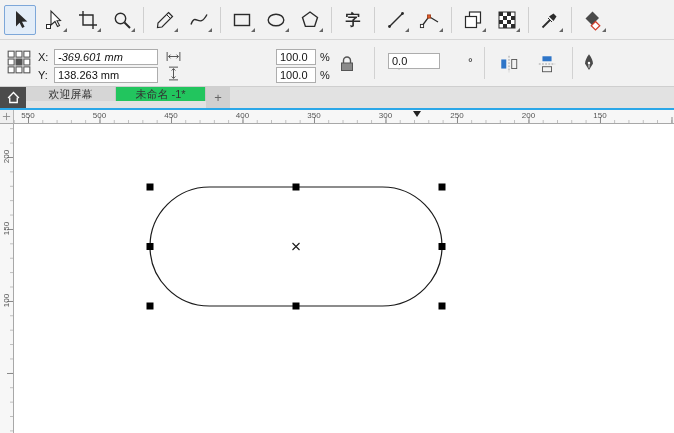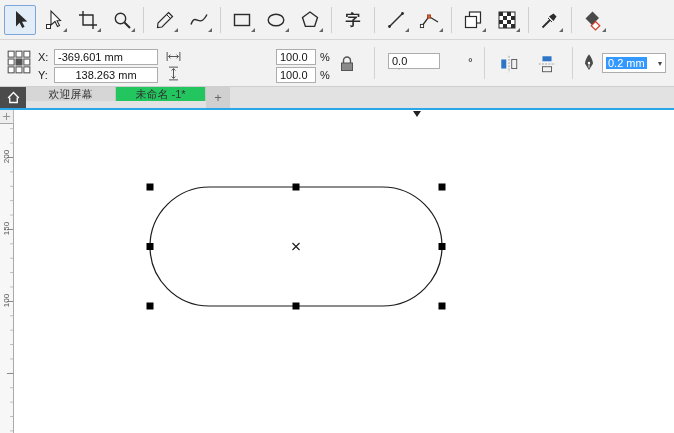--- a/index.html
+++ b/index.html
@@ -209,23 +209,23 @@
         <rect x="2" y="9.25" width="5.5" height="5.5" fill="#fff" stroke="#555"></rect>
           <rect x="9.25" y="9.25" width="5.5" height="5.5" fill="#555" stroke="#555"></rect>
           <rect x="16.5" y="9.25" width="5.5" height="5.5" fill="#fff" stroke="#555"></rect>
         <rect x="2" y="16.5" width="5.5" height="5.5" fill="#fff" stroke="#555"></rect>
           <rect x="9.25" y="16.5" width="5.5" height="5.5" fill="#fff" stroke="#555"></rect>
           <rect x="16.5" y="16.5" width="5.5" height="5.5" fill="#fff" stroke="#555"></rect>
       </svg>
     </span>
 
     <span class="pb-label" style="left:38px;top:11px;">X:</span>
-    <input class="pb-input" style="left: 54px; top: 9px; width: 104px;" value="-369.601 mm">
+    <input class="pb-input" style="left: 54px; top: 9px; width: 104px; font-style: italic;" value="-369.601 mm">
     <span class="pb-label" style="left:38px;top:29px;">Y:</span>
-    <input class="pb-input" style="left: 54px; top: 27px; width: 104px; text-align: center;" value="138.263 mm">
+    <input class="pb-input" style="left: 54px; top: 27px; width: 104px;" value="138.263 mm">
 
     <span class="pb-ico" style="left:166px;top:11px;">
       <svg width="15" height="11" viewBox="0 0 20 14">
           <path d="M1.5 1 V13 M18.5 1 V13 M3.5 7 H16.5 M6 4.5 L3.5 7 L6 9.5 M14 4.5 L16.5 7 L14 9.5" stroke="#444" fill="none" stroke-width="1.2"></path>
         </svg>
     </span>
     <span class="pb-ico" style="left:168px;top:26px;">
       <svg width="11" height="15" viewBox="0 0 14 20">
           <path d="M1 1.5 H13 M1 18.5 H13 M7 3.5 V16.5 M4.5 6 L7 3.5 L9.5 6 M4.5 14 L7 16.5 L9.5 14" stroke="#444" fill="none" stroke-width="1.2"></path>
         </svg>
@@ -273,39 +273,48 @@
 
     <span class="pb-sep" style="left:572px;"></span>
 
     <span class="pb-ico" style="left:582px;top:13px;">
       <svg width="14" height="18" viewBox="0 0 16 20">
         <path d="M8 1 C5 5 3.5 8.5 3.5 12 L8 19 L12.5 12 C12.5 8.5 11 5 8 1 Z" fill="#4a4a4a"></path>
         <circle cx="8" cy="11" r="1.4" fill="#fff"></circle>
           <path d="M8 12.4 L8 16.5" stroke="#fff" stroke-width="1"></path>
       </svg>
     </span>
-    <div class="combo">
-      <span class="val">0.2 mm</span>
-      <span class="caret">▾</span>
-    </div>
   </div>
 
   <div class="tabbar">
     <div class="home">
       <svg width="15" height="15" viewBox="0 0 18 18">
         <path d="M2.5 9.5 L9 3 L15.5 9.5" stroke="#fff" stroke-width="1.6" fill="none"></path>
         <path d="M4.5 9 V15 H13.5 V9" stroke="#fff" stroke-width="1.6" fill="none"></path>
       </svg>
     </div>
     <div class="tab inactive">欢迎屏幕</div>
     <div class="tab active">未命名 -1*</div>
     <div class="plus-tab">+</div>
   </div>
   <div class="accent"></div>
 
+  <div class="hruler">
+    <div>
+        <span class="hruler-num" style="left: 28px;">550</span>
+        <span class="hruler-num" style="left: 99.5px;">500</span>
+        <span class="hruler-num" style="left: 171px;">450</span>
+        <span class="hruler-num" style="left: 242.5px;">400</span>
+        <span class="hruler-num" style="left: 314px;">350</span>
+        <span class="hruler-num" style="left: 385.5px;">300</span>
+        <span class="hruler-num" style="left: 457px;">250</span>
+        <span class="hruler-num" style="left: 528.5px;">200</span>
+        <span class="hruler-num" style="left: 600px;">150</span>
+      </div>
+  </div>
   <div class="ruler-marker"></div>
   <div class="ruler-corner">
     <svg width="9" height="9" viewBox="0 0 10 10">
       <path d="M1 5 H9 M5 1 V9" stroke="#8a8a8a" stroke-width="1"></path>
     </svg>
   </div>
   <div class="vruler">
     <div>
         <span class="vruler-num" style="top: 28px;">200</span>
         <span class="vruler-num" style="top: 100px;">150</span>

